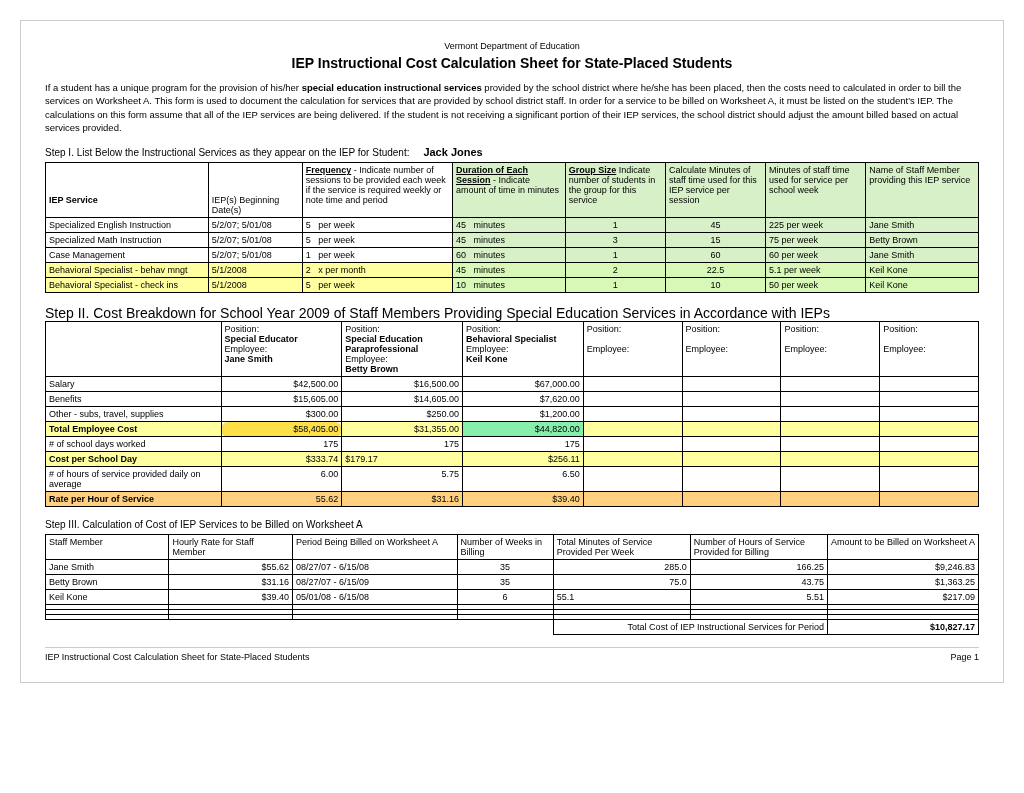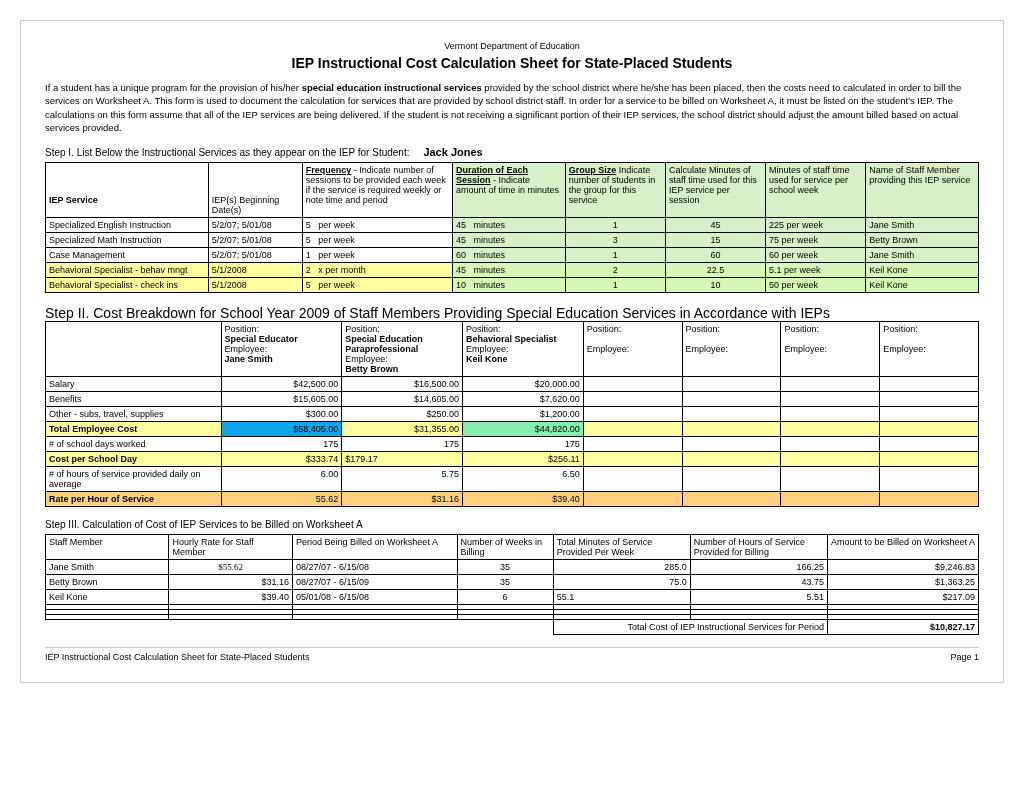--- a/index.html
+++ b/index.html
@@ -165,21 +165,21 @@
         <td style="width:90px;">Position:<br><br>Employee:</td>
         <td style="width:90px;">Position:<br><br>Employee:</td>
         <td style="width:90px;">Position:<br><br>Employee:</td>
       </tr>
     </thead>
     <tbody id="step2-tbody">
     <tr>
     <td style="">Salary</td>
     <td style="text-align:right;">$42,500.00</td>
           <td style="text-align:right;">$16,500.00</td>
-          <td style="text-align:right;">$20,000.00</td>
+          <td style="text-align:right;">$67,000.00</td>
           <td style=""></td>
           <td style=""></td>
           <td style=""></td>
           <td style=""></td>
   </tr>
         <tr>
     <td style="">Benefits</td>
     <td style="text-align:right;">$15,605.00</td>
           <td style="text-align:right;">$14,605.00</td>
           <td style="text-align:right;">$7,620.00</td>
@@ -193,21 +193,21 @@
     <td style="text-align:right;">$300.00</td>
           <td style="text-align:right;">$250.00</td>
           <td style="text-align:right;">$1,200.00</td>
           <td style=""></td>
           <td style=""></td>
           <td style=""></td>
           <td style=""></td>
   </tr>
         <tr>
     <td style="background-color:#ffffa0;font-weight:bold;">Total Employee Cost</td>
-    <td style="background-color:#0ea5e9;text-align:right;">$58,405.00</td>
+    <td style="background-color:#fde047;text-align:right;border-radius:7px;">$58,405.00</td>
           <td style="background-color:#ffffa0;text-align:right;">$31,355.00</td>
           <td style="background-color:#86efac;text-align:right;">$44,820.00</td>
           <td style="background-color:#ffffa0;"></td>
           <td style="background-color:#ffffa0;"></td>
           <td style="background-color:#ffffa0;"></td>
           <td style="background-color:#ffffa0;"></td>
   </tr>
         <tr>
     <td style=""># of school days worked</td>
     <td style="text-align:right;">175</td>
@@ -261,21 +261,21 @@
         <td style="width:120px;">Period Being Billed on Worksheet A</td>
         <td style="width:70px;">Number of Weeks in Billing</td>
         <td style="width:100px;">Total Minutes of Service Provided Per Week</td>
         <td style="width:100px;">Number of Hours of Service Provided for Billing</td>
         <td style="width:110px;">Amount to be Billed on Worksheet A</td>
       </tr>
     </thead>
     <tbody id="step3-tbody">
     <tr>
     <td>Jane Smith</td>
-    <td style="text-align:center;font-family:Liberation Serif, serif;">$55.62</td>
+    <td style="text-align:right;">$55.62</td>
     <td>08/27/07 - 6/15/08</td>
     <td style="text-align:center;">35</td>
     <td style="text-align:right;">285.0</td>
     <td style="text-align:right;padding-left:34px;">166.25</td>
     <td style="text-align:right;">$9,246.83</td>
   </tr>
         <tr>
     <td>Betty Brown</td>
     <td style="text-align:right;">$31.16</td>
     <td>08/27/07 - 6/15/09</td>

